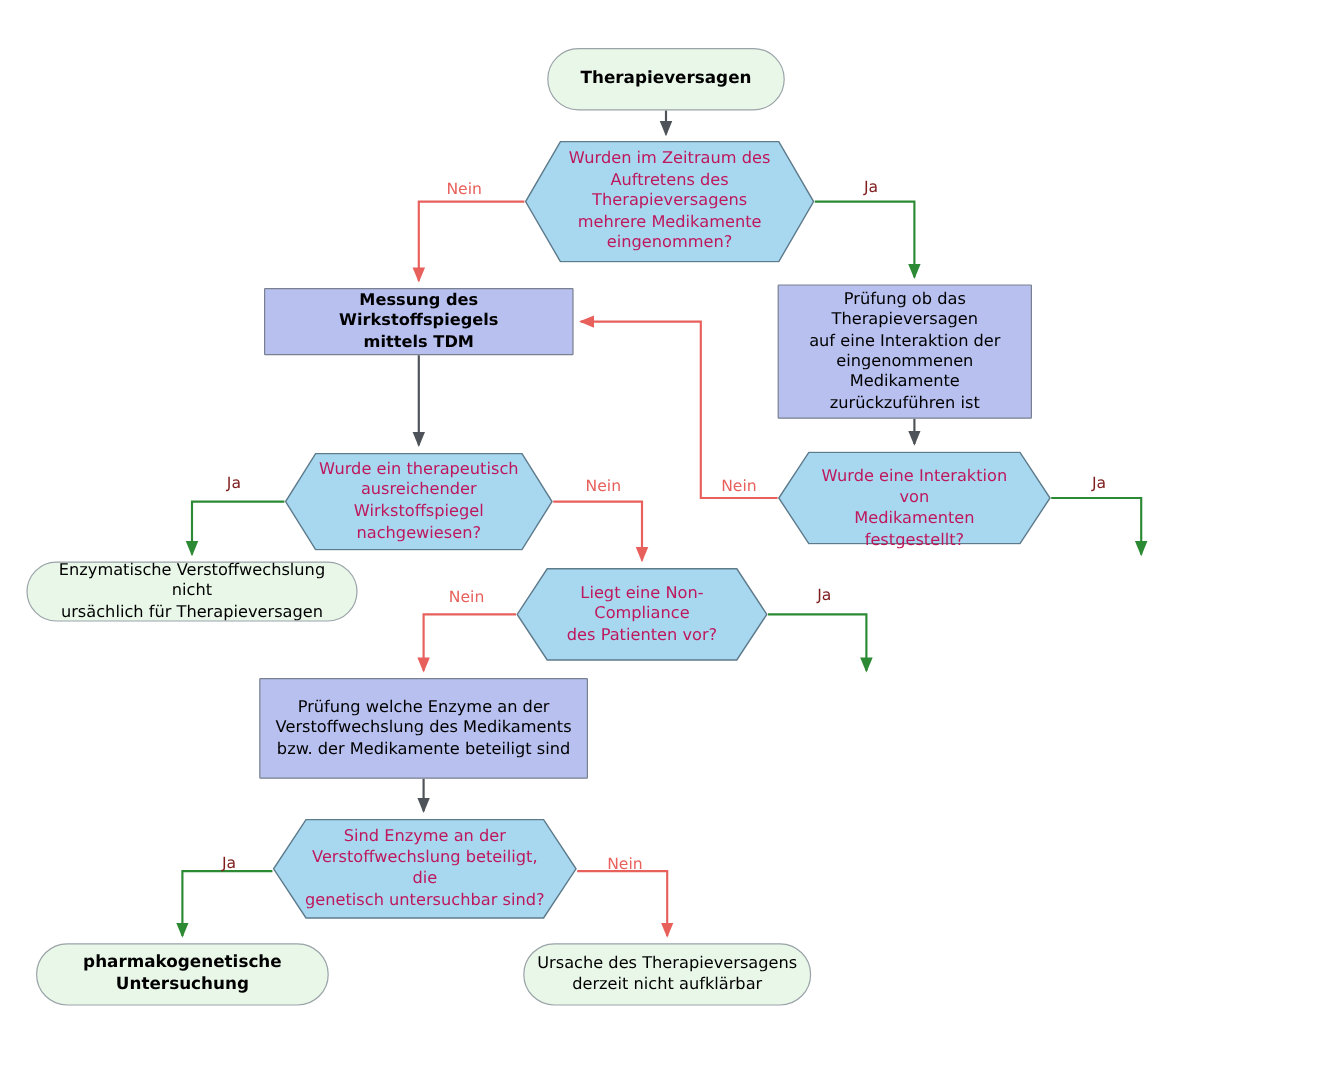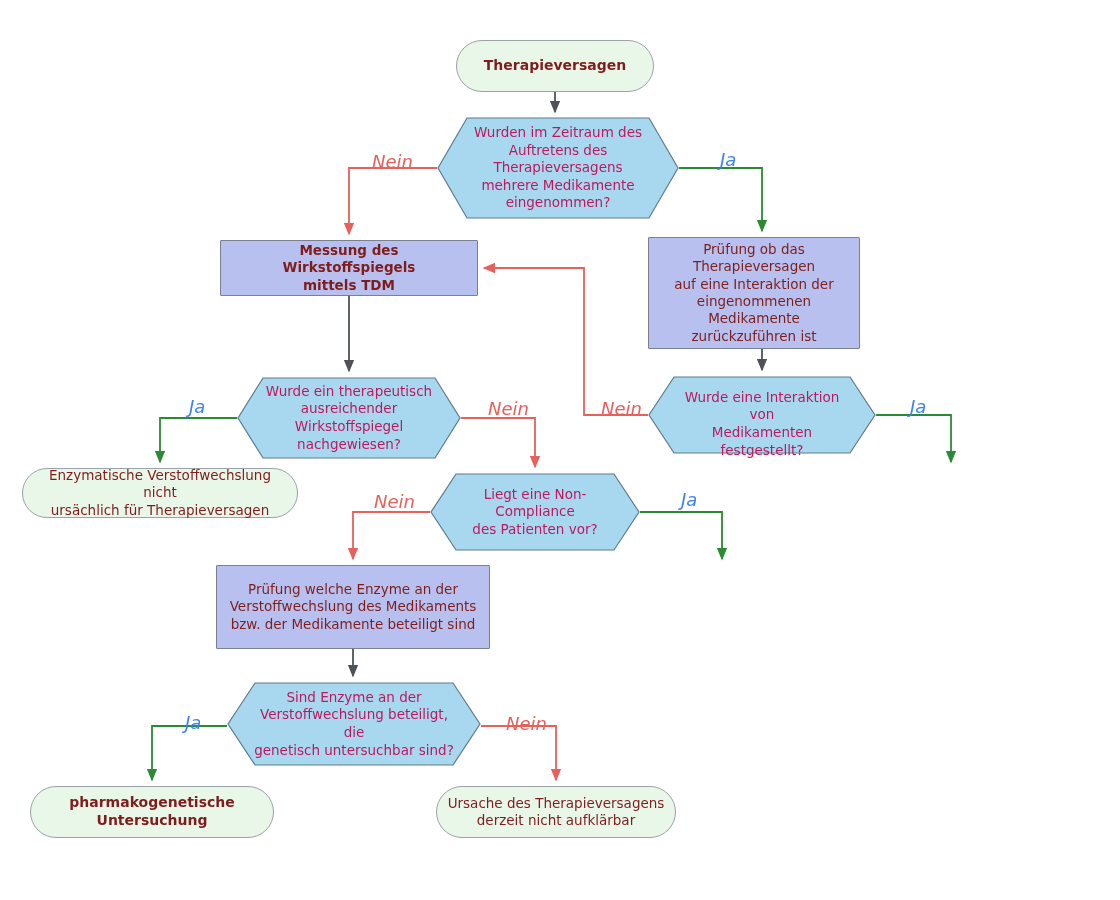--- a/index.html
+++ b/index.html
@@ -22,21 +22,21 @@
     height: 900px;
     pointer-events: none;
   }
   .node {
     position: absolute;
     box-sizing: border-box;
     display: flex;
     align-items: center;
     justify-content: center;
     text-align: center;
-    color: #7f1d1d;
+    color: #000000;
     line-height: 1.28;
     white-space: pre-line;
     padding: 4px 10px;
   }
   
   .n-term {
     background: #e9f7e9;
     border: 1px solid #9aa3a8;
     border-radius: 999px;
     font-size: 13.5px;
@@ -63,26 +63,25 @@
     text-align: center;
     font-size: 13.5px;
     color: #be185d;
     line-height: 1.3;
     white-space: pre-line;
     padding: 0 26px;
     box-sizing: border-box;
   }
   .edge-label {
     position: absolute;
-    font-size: 18px;
+    font-size: 13px;
     font-family: "DejaVu Sans", "Liberation Sans", sans-serif;
     white-space: nowrap;
-    font-style: italic;
-  }
-  .lbl-ja { color: #3b82f6; }
+  }
+  .lbl-ja { color: #7f1d1d; }
   .lbl-nein { color: #e8605c; }
 </style>
 </head>
 <body>
 
 <div id="canvas">
 
   <svg id="edges" viewBox="0 0 1120 900" width="1120" height="900">
     <defs>
       <marker id="ah-plain" markerWidth="9" markerHeight="9" refX="6.2" refY="3.2" orient="auto" markerUnits="strokeWidth">

